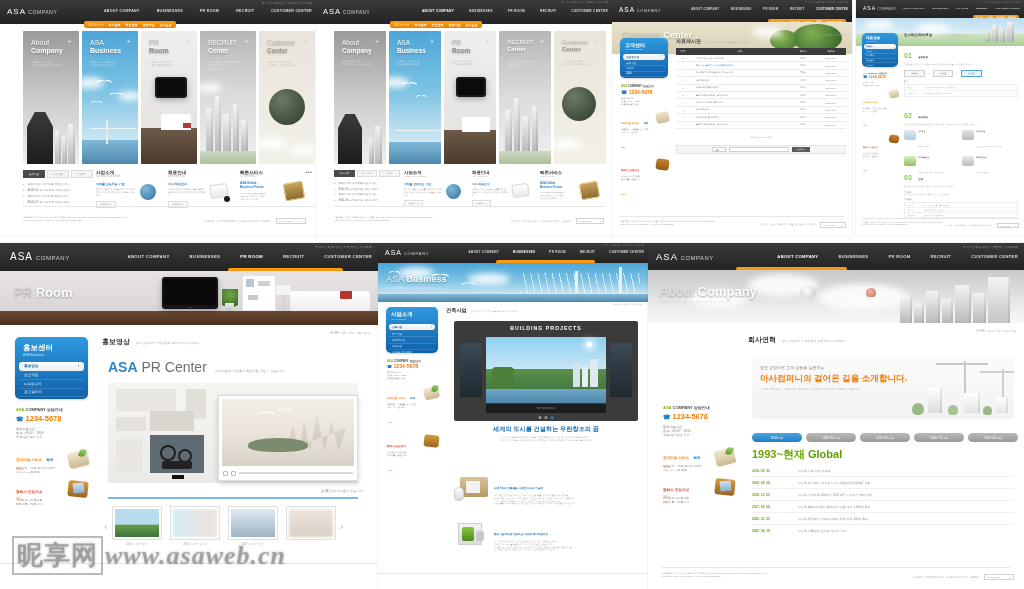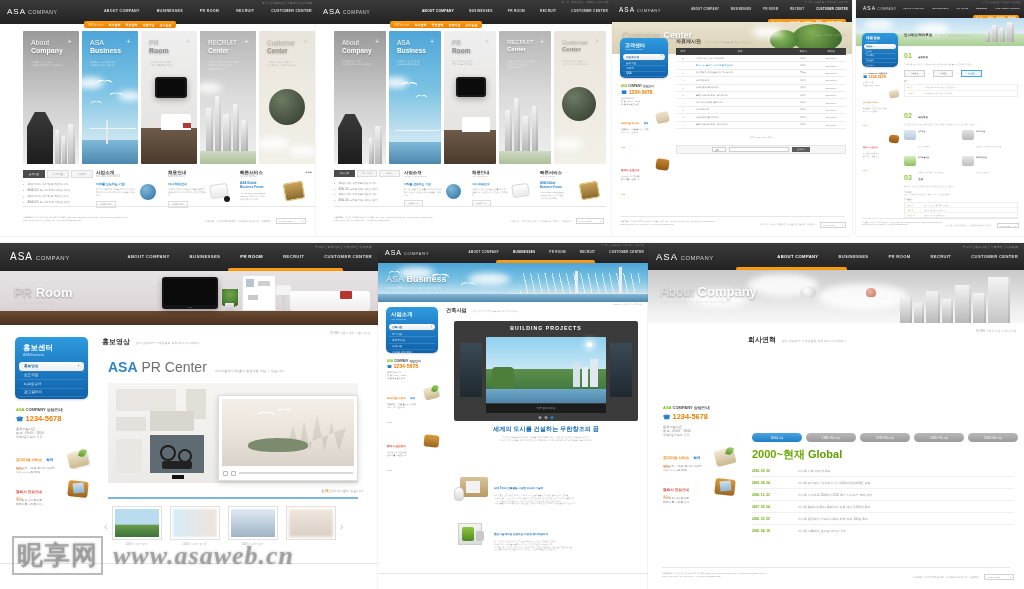--- a/index.html
+++ b/index.html
@@ -126,21 +126,21 @@
      vertical-align:middle; }
 
   
   .tv { position:absolute; background:#111; border-radius:3px;
      box-shadow:0 2px 6px rgba(0,0,0,.3); }
 
   .wmark { position:absolute; left:12px; bottom:14px; color:rgba(255,255,255,.85);
      font-weight:bold; letter-spacing:1px; text-shadow:0 0 3px rgba(0,0,0,.25);
      font-size:26px; font-family:"Liberation Serif", serif; }
   .wmark .sq { display:inline-block; border:2px solid rgba(130,130,130,.55);
-     padding:0 3px; margin-right:10px; color:rgba(120,120,120,.55); }
+     padding:0 3px; margin-right:2px; color:rgba(120,120,120,.55); }
   .wmark .url { color:rgba(120,120,120,.55); font-style:italic; }
 
   .idbadge { position:absolute; right:0; bottom:26px; background:rgba(160,160,160,.72);
      color:#fff; font-size:15px; padding:4px 10px; letter-spacing:.5px; white-space:nowrap; }
 
   .hist-tabs { position:absolute; display:flex; gap:4px; }
   .hist-tabs span { border-radius:9px; background:linear-gradient(#b8b8b8,#9a9a9a);
      color:#fff; text-align:center; white-space:nowrap; }
   .hist-tabs span.on { background:linear-gradient(#4ca3e0,#1f7fc7); }
   .hist-title { position:absolute; color:#6aa800; font-weight:bold; }
@@ -1270,31 +1270,46 @@
         <div style="position:absolute;right:4px;top:4px;width:11px;height:10px;background:linear-gradient(#cfe0ef,#8fb3d1);transform:rotate(-6deg);"></div>
       </div>
     </div>
 
     <div class="ctitle" style="left:100px;top:92px;font-size:7px;">
       <span>회사연혁</span>
       <small style="font-size:3px;margin-left:4px;">정도 경영으로 고객감동을 실현 하는 아사컴퍼니</small>
     </div>
     <div class="bread" style="top:86px;right:8px;font-size:3px;">HOME &gt; 회사소개 &gt; 회사연혁</div>
 
+    <div style="position:absolute;left:104px;top:114px;width:262px;height:62px;background:linear-gradient(#fbfbfb,#f2f2f2);border-radius:4px;">
+      <div style="position:absolute;left:8px;top:8px;font-size:4px;color:#7e7e7e;">정도 경영으로 고객 감동을 실현하는</div>
+      <div style="position:absolute;left:8px;top:16px;font-size:8.6px;color:#ef7c00;font-weight:bold;">아사컴퍼니의 걸어온 길을 소개합니다.</div>
+      <div style="position:absolute;left:8px;top:30px;font-size:2.8px;color:#b6b6b6;">고객의 만족 위에 고객을 먼저 생각하는 아사컴퍼니가 걸어온 기록을 소개합니다.</div>
+      <div style="position:absolute;right:48px;top:4px;width:1.6px;height:34px;background:#c8c8c8;"></div>
+      <div style="position:absolute;right:26px;top:6px;width:52px;height:1.6px;background:#c8c8c8;"></div>
+      <div style="position:absolute;right:10px;top:12px;width:1.6px;height:28px;background:#cfcfcf;"></div>
+      <div style="position:absolute;right:0;top:14px;width:34px;height:1.6px;background:#cfcfcf;"></div>
+      <div class="bldg" style="right:72px;bottom:6px;width:14px;height:26px;background:linear-gradient(#fff,#dcdcdc);"></div>
+      <div class="bldg" style="right:34px;bottom:6px;width:16px;height:20px;background:linear-gradient(#fff,#e2e2e2);"></div>
+      <div class="bldg" style="right:6px;bottom:6px;width:12px;height:16px;background:linear-gradient(#fff,#e6e6e6);"></div>
+      <div style="position:absolute;right:90px;bottom:4px;width:12px;height:12px;border-radius:50% 50% 40% 40%;background:#9cb98a;"></div>
+      <div style="position:absolute;right:56px;bottom:4px;width:10px;height:10px;border-radius:50% 50% 40% 40%;background:#a8c396;"></div>
+      <div style="position:absolute;right:22px;bottom:4px;width:9px;height:9px;border-radius:50% 50% 40% 40%;background:#9cb98a;"></div>
+    </div>
 
     <div class="hist-tabs" style="left:104px;top:190px;font-size:3px;">
       <span class="on" style="width:50px;padding:2.5px 0;">2000년대</span>
       <span style="width:50px;padding:2.5px 0;">1980~90년대</span>
       <span style="width:50px;padding:2.5px 0;">1970~80년대</span>
       <span style="width:50px;padding:2.5px 0;">1960~70년대</span>
       <span style="width:50px;padding:2.5px 0;">1950~60년대</span>
     </div>
 
     <div class="hist-title" style="left:104px;top:204px;font-size:11px;">
-      <span>2000~현재</span>
+      <span>1993~현재</span>
       <b style="color:#5f9e00;">Global</b>
     </div>
 
     <div style="position:absolute;left:104px;top:222px;width:262px;">
       <div class="hist-row" style="height:12px;">
         <span class="d" style="width:46px;font-size:3.2px;">2016. 09. 30</span>
         <span class="t" style="font-size:3px;">아사몰 가을 잡담 워크숍</span>
       </div>
       <div class="hist-row" style="height:12px;">
         <span class="d" style="width:46px;font-size:3.2px;">2009. 08. 24</span>

